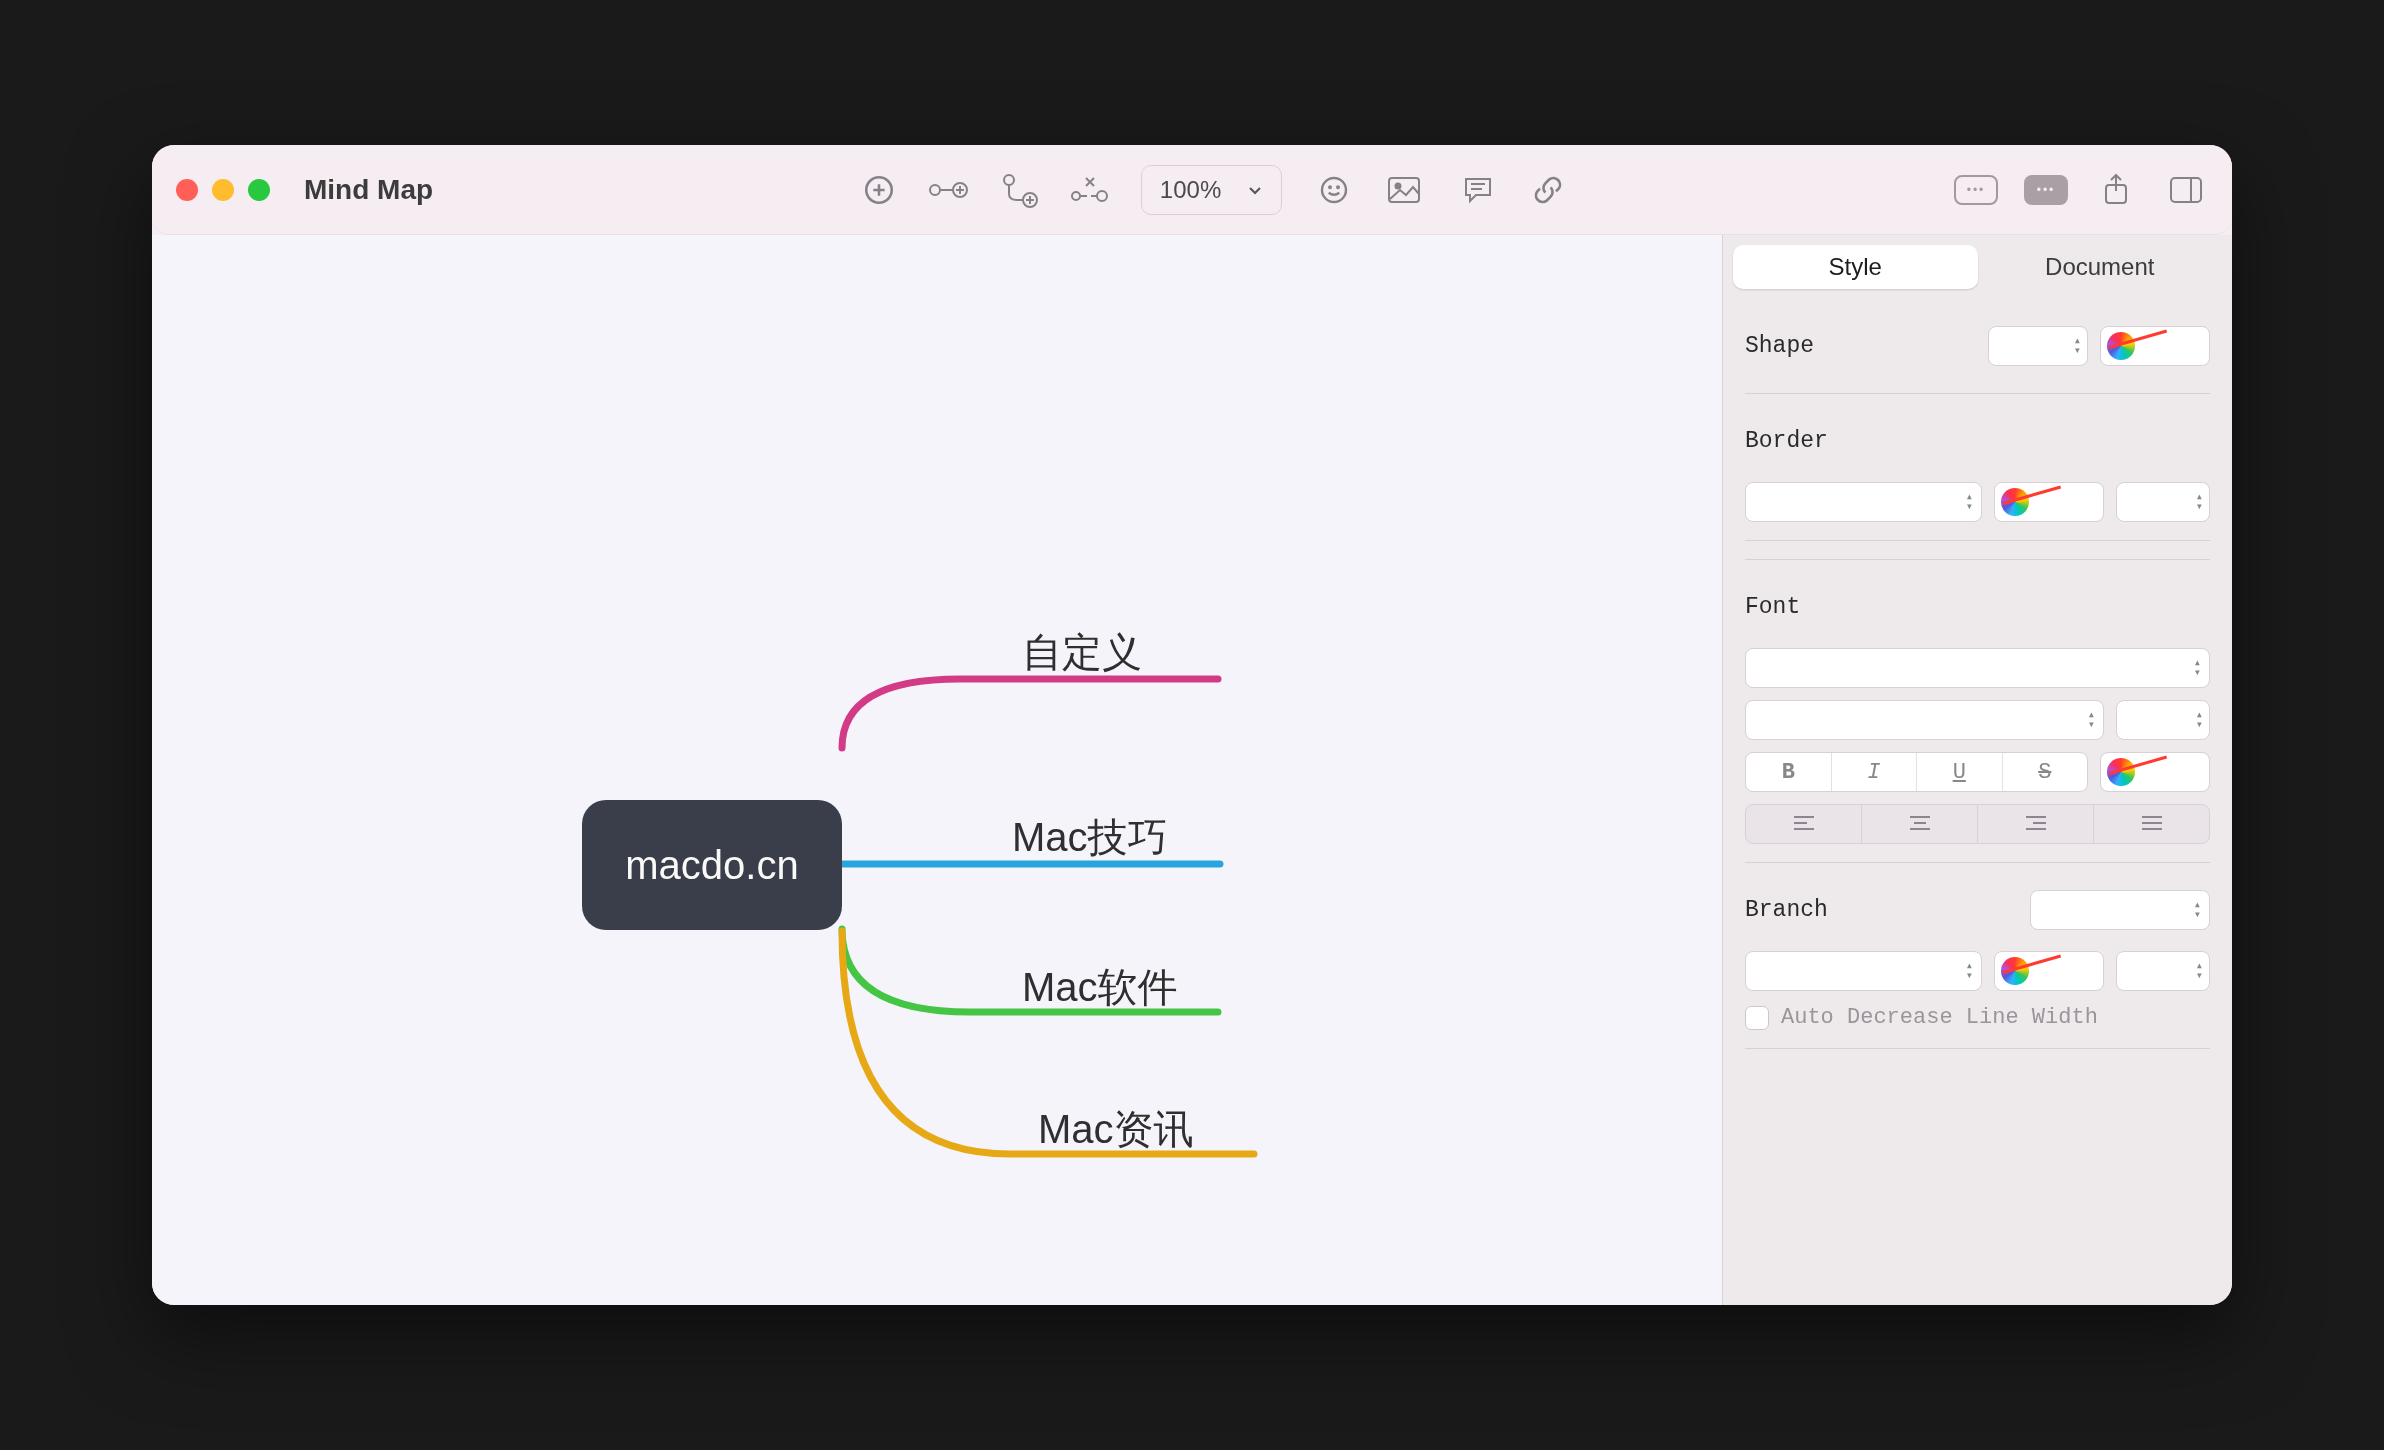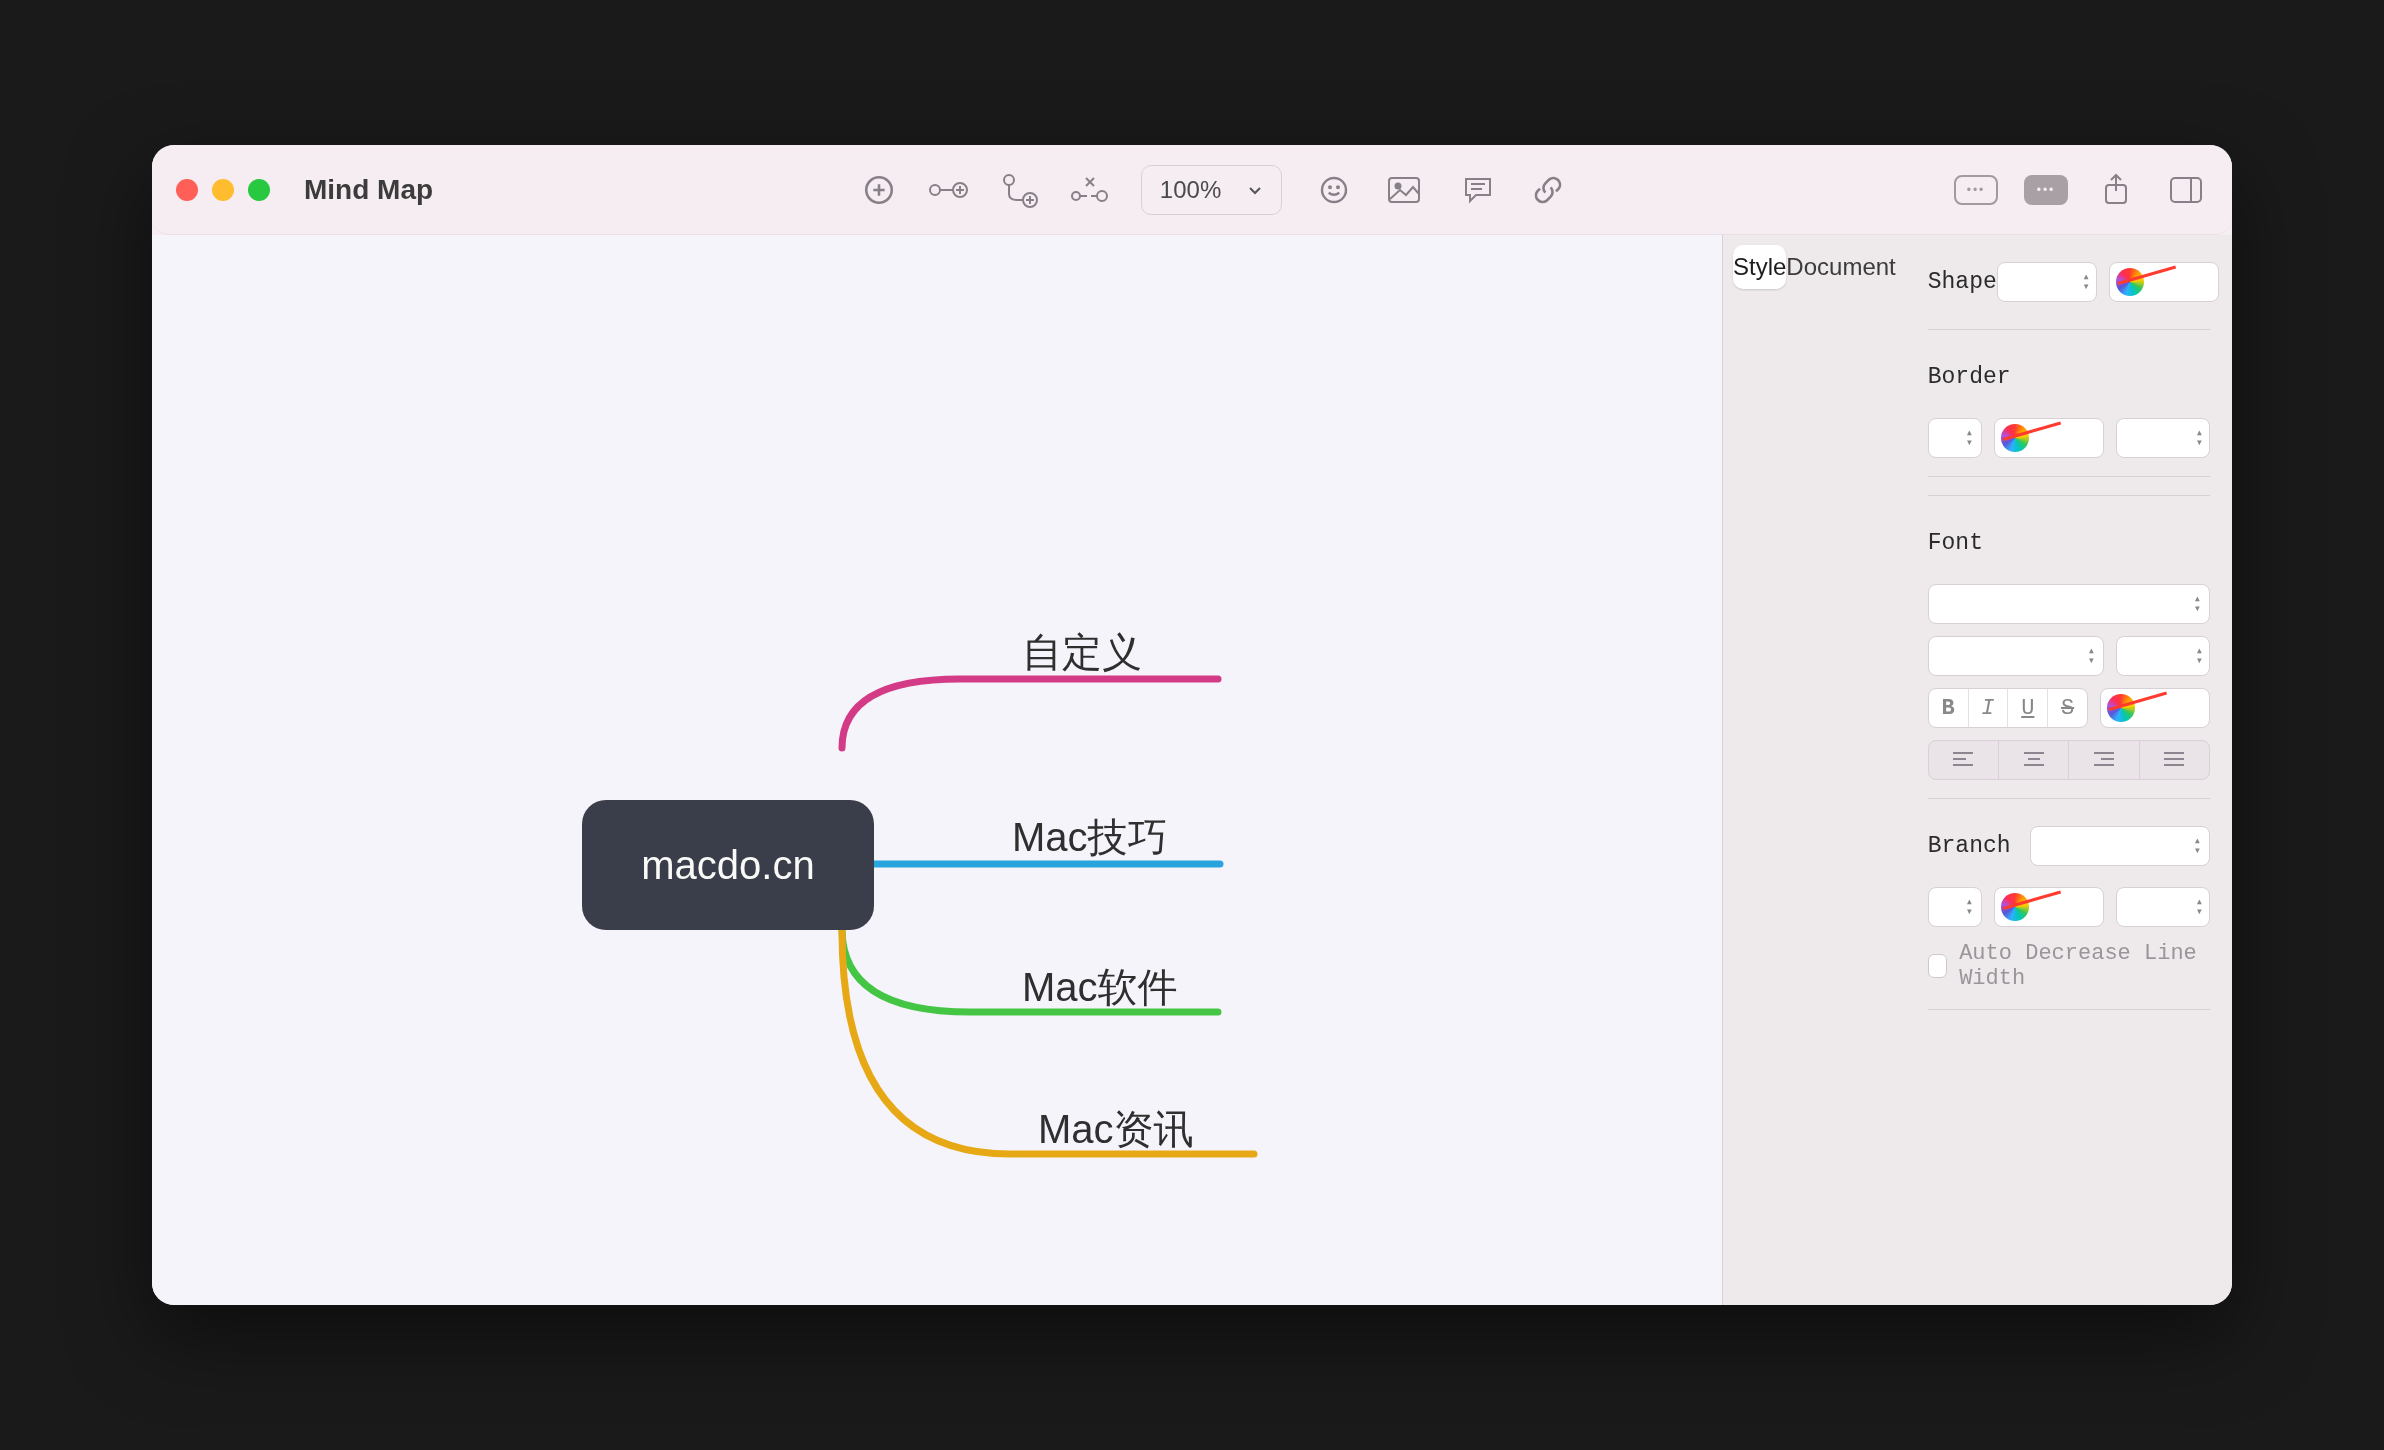--- a/index.html
+++ b/index.html
@@ -99,21 +99,21 @@
   }
   .canvas {
     flex: 1;
     background: #f6f4fb;
     position: relative;
   }
   .mindmap-root {
     position: absolute;
     left: 430px;
     top: 565px;
-    width: 292px;
+    width: 260px;
     height: 130px;
     background: #3a3d4a;
     border-radius: 24px;
     display: flex;
     align-items: center;
     justify-content: center;
     color: #f9f9f7;
     font-size: 40px;
   }
   .mindmap-branch-label {
@@ -125,21 +125,21 @@
     position: absolute;
     overflow: visible;
     pointer-events: none;
   }
   
   .sidebar {
     width: 510px;
     background: #eeeaec;
     border-left: 1px solid #d8d1d6;
     display: flex;
-    flex-direction: row;
+    flex-direction: column;
   }
   .tab-switch {
     display: flex;
     padding: 10px;
     gap: 0;
     background: #eeeaec;
   }
   .tab-btn {
     flex: 1;
     height: 44px;

